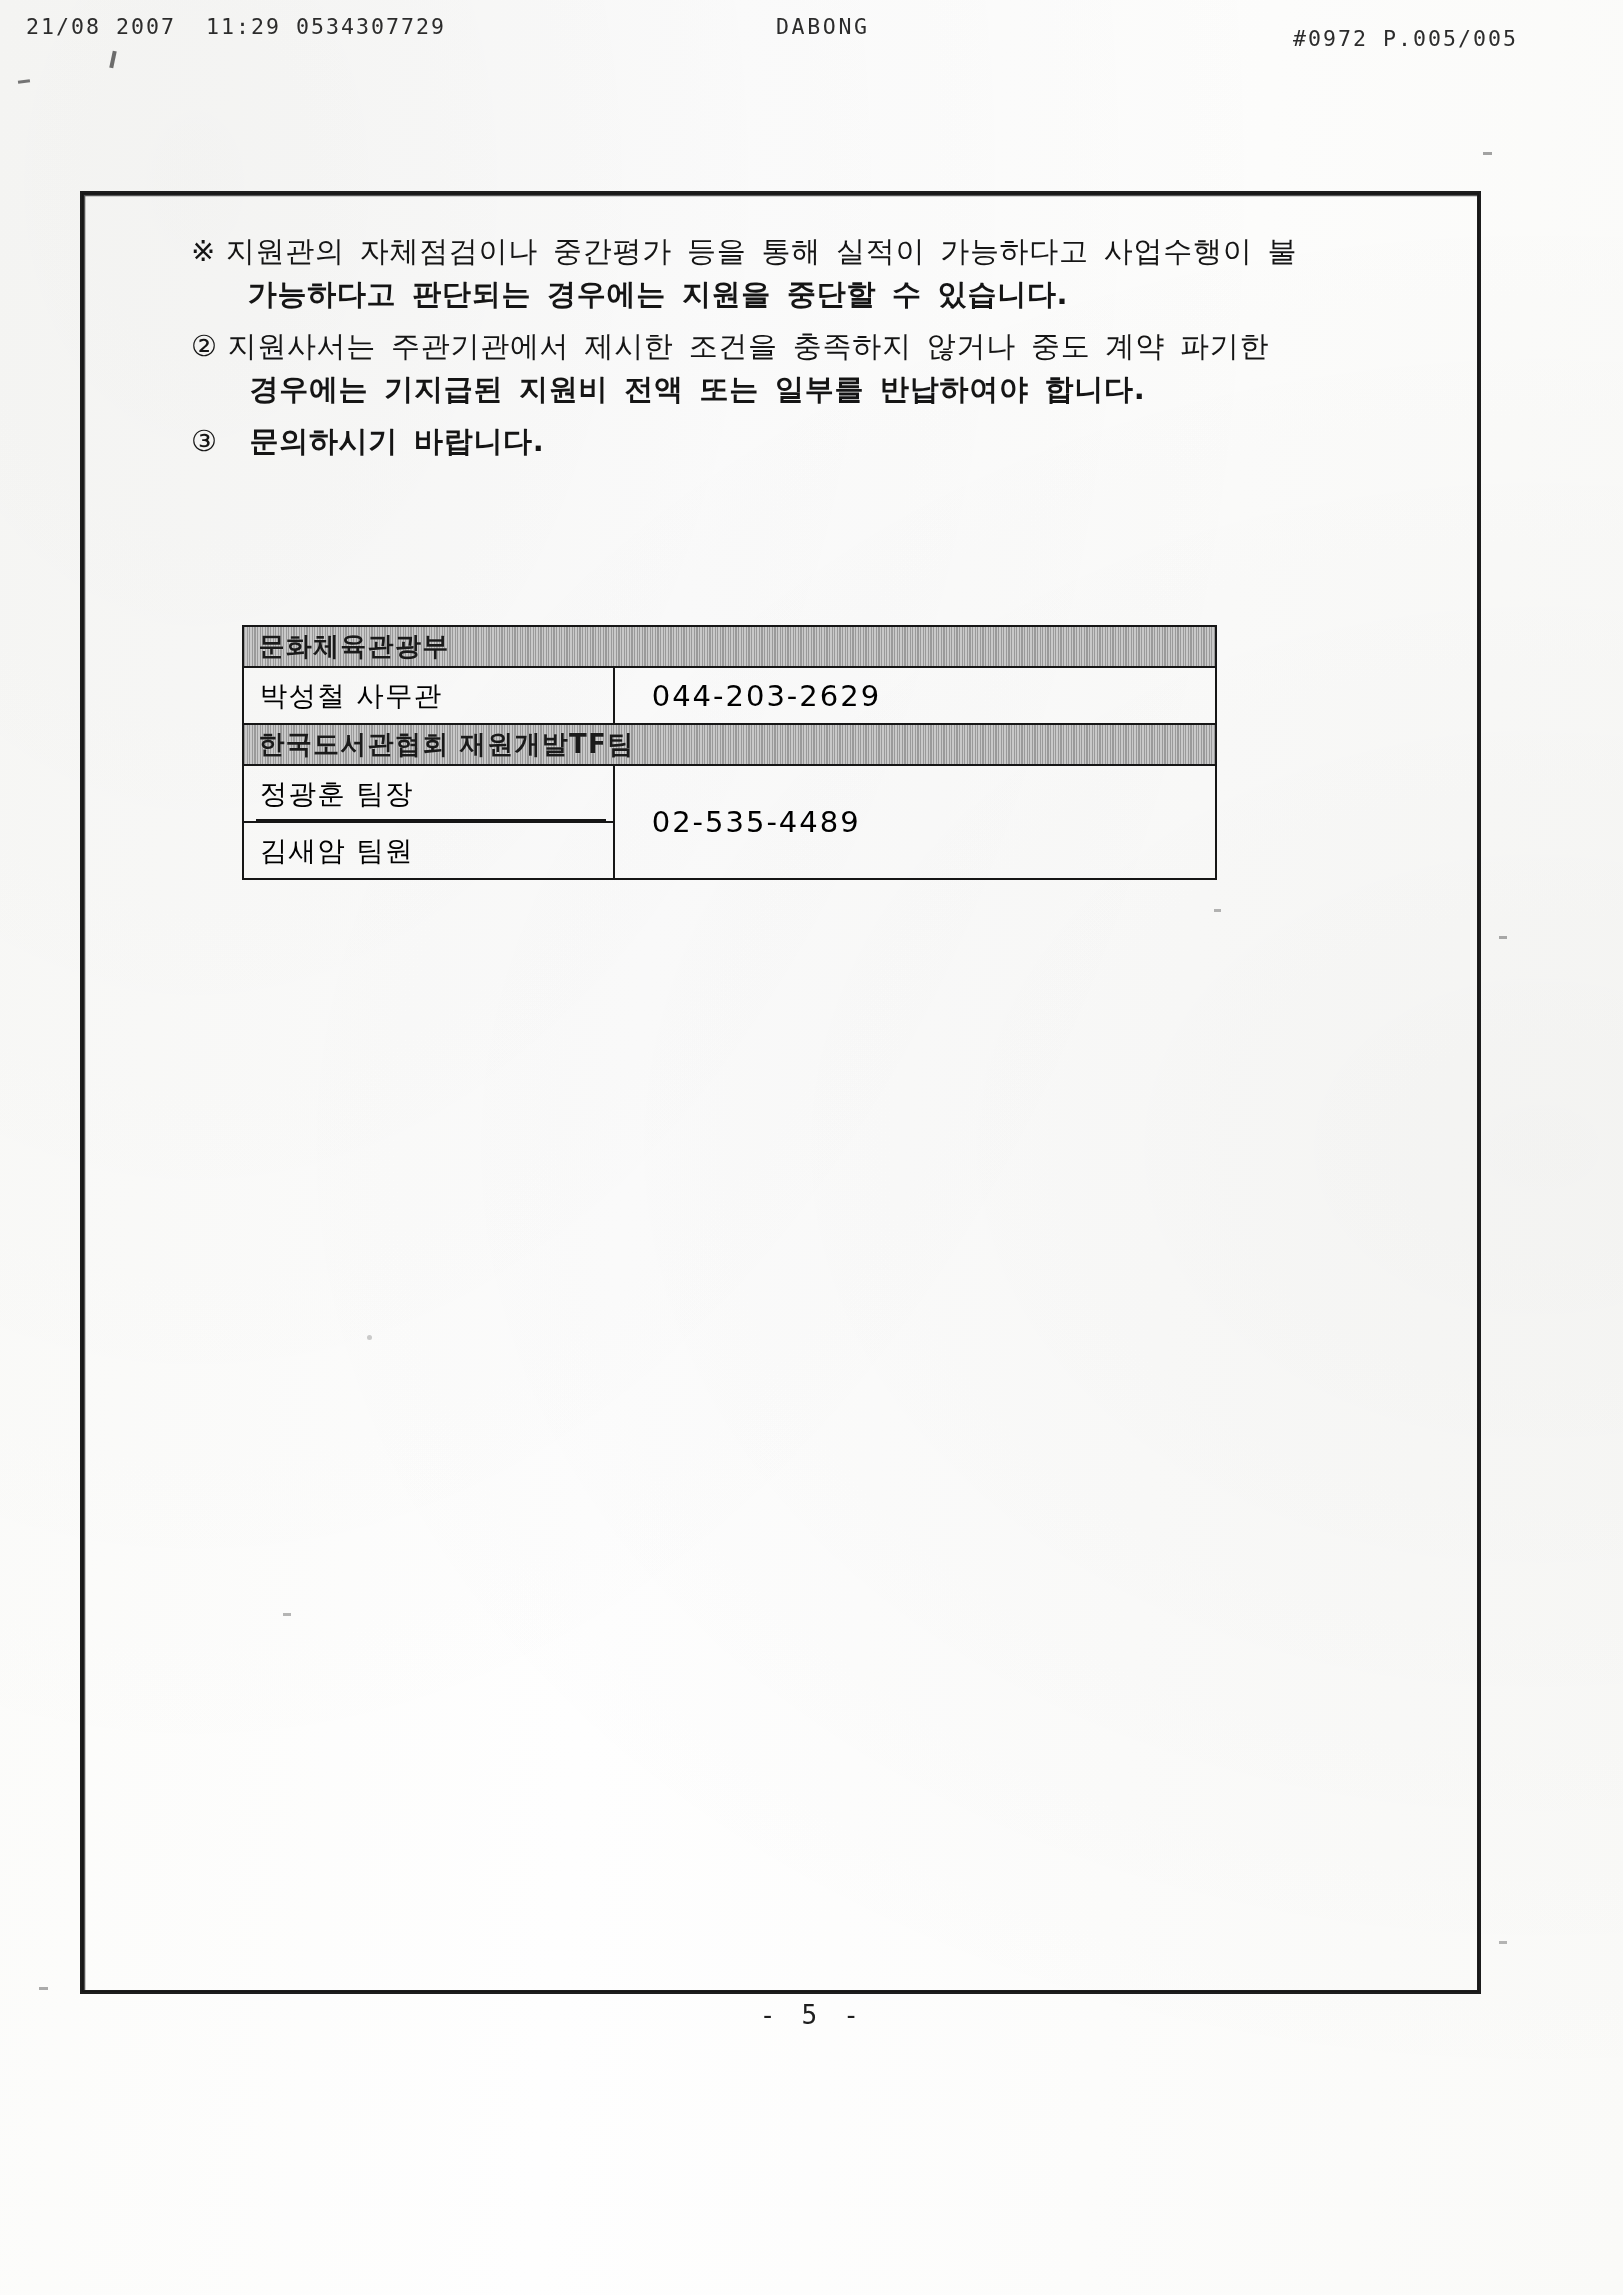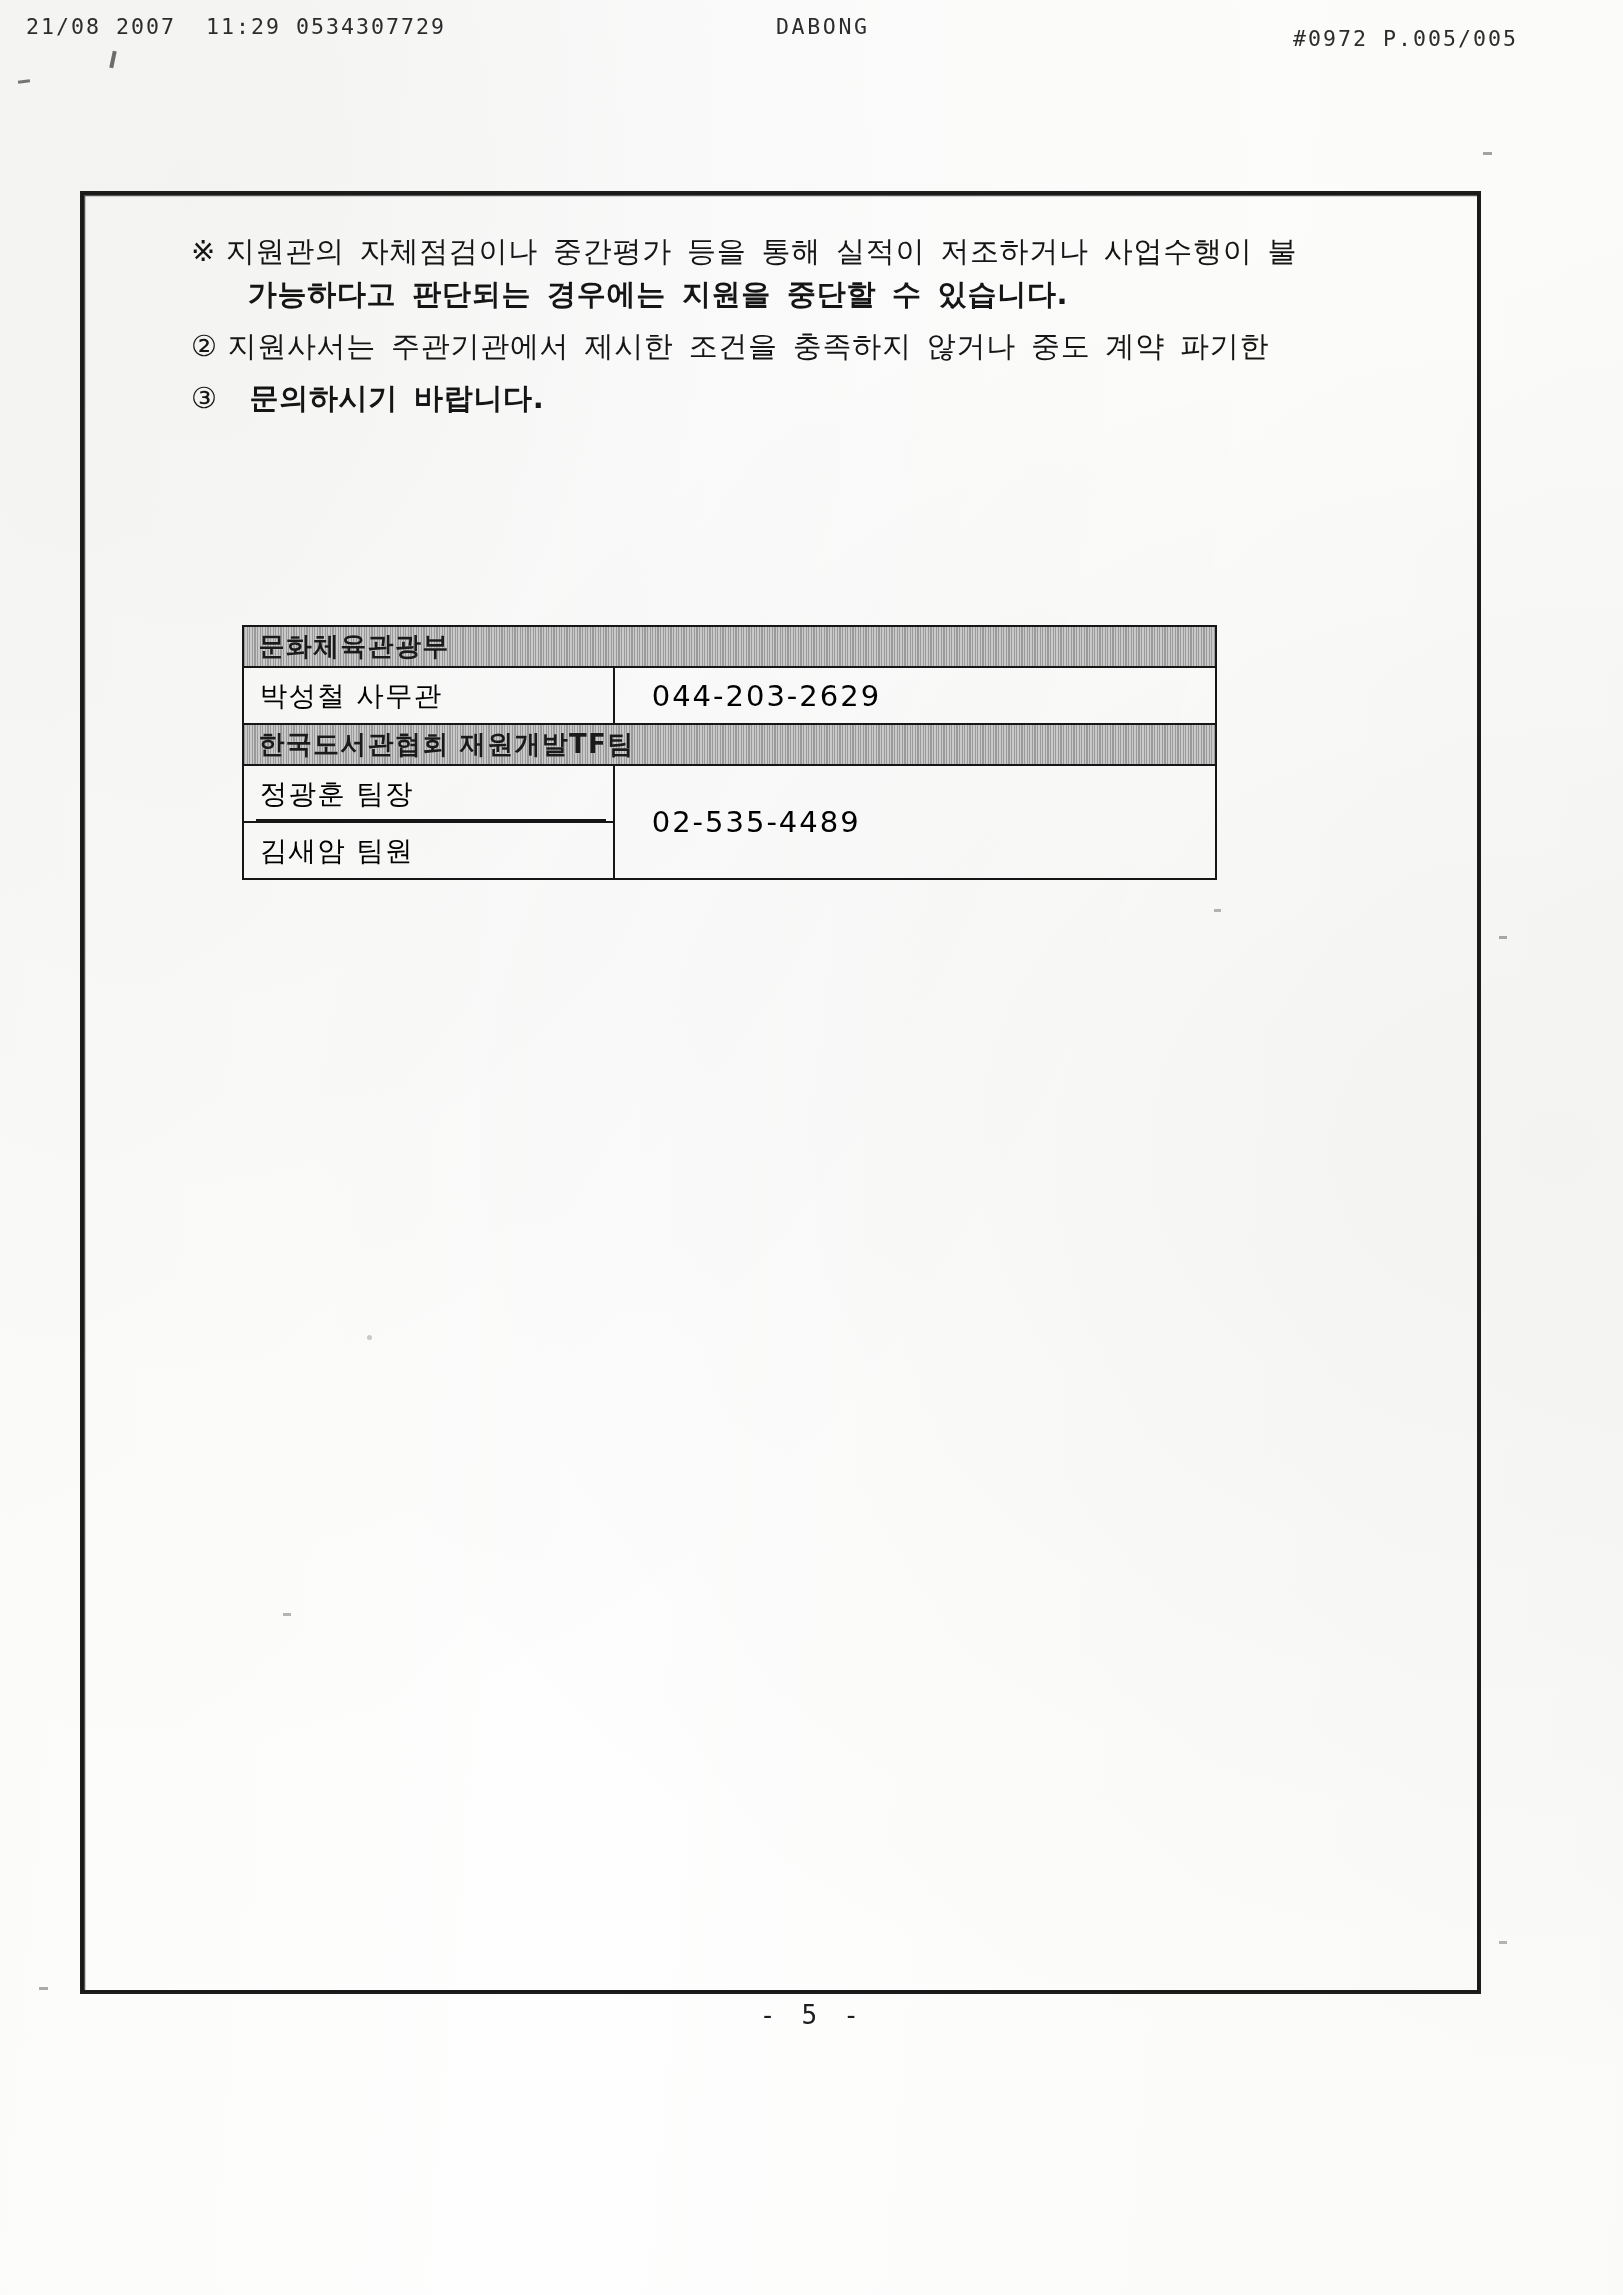--- a/index.html
+++ b/index.html
@@ -218,29 +218,30 @@
   <div class="speck" style="left:367px; top:1335px; width:5.2px; height:5.2px;"></div>
   <div class="speck" style="left:1172px; top:741px; width:4.6px; height:4.6px;"></div>
 
   <div class="doc-frame"></div>
 
   <div class="body-text">
 
     <div class="para">
       <div class="marker">※</div>
       <div class="ptext">
-        <span>지원관의 자체점검이나 중간평가 등을 통해 실적이 저조하거나 사업수행이 불</span>
+        <span>지원관의 자체점검이나 중간평가 등을 통해 실적이 가능하다고 사업수행이 불</span>
         <span class="l2">가능하다고 판단되는 경우에는 지원을 중단할 수 있습니다.</span>
       </div>
     </div>
 
     <div class="para">
       <div class="marker">②</div>
       <div class="ptext">
         <span>지원사서는 주관기관에서 제시한 조건을 충족하지 않거나 중도 계약 파기한</span>
+        <span class="l2">경우에는 기지급된 지원비 전액 또는 일부를 반납하여야 합니다.</span>
       </div>
     </div>
 
     <div class="para">
       <div class="marker">③</div>
       <div class="ptext">
         <span class="l2">문의하시기 바랍니다.</span>
       </div>
     </div>
 

